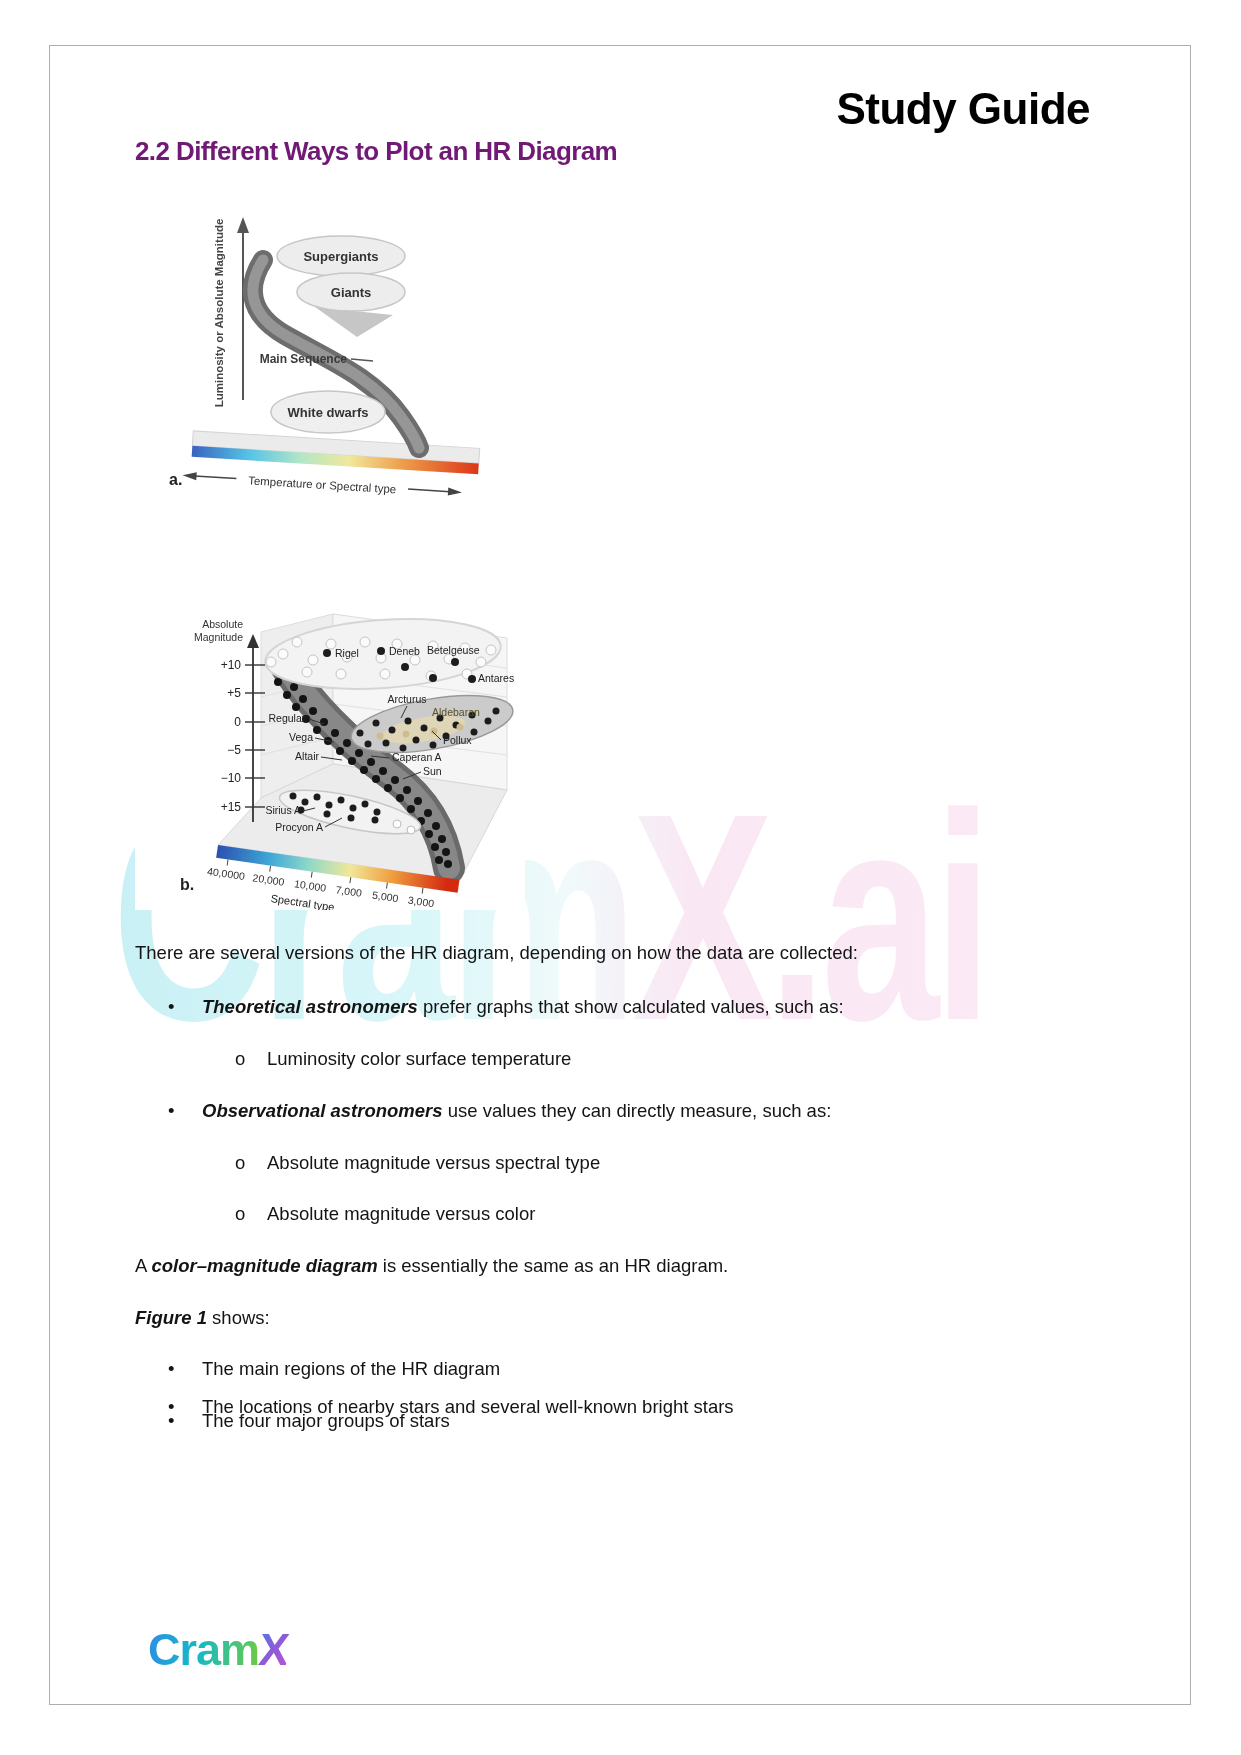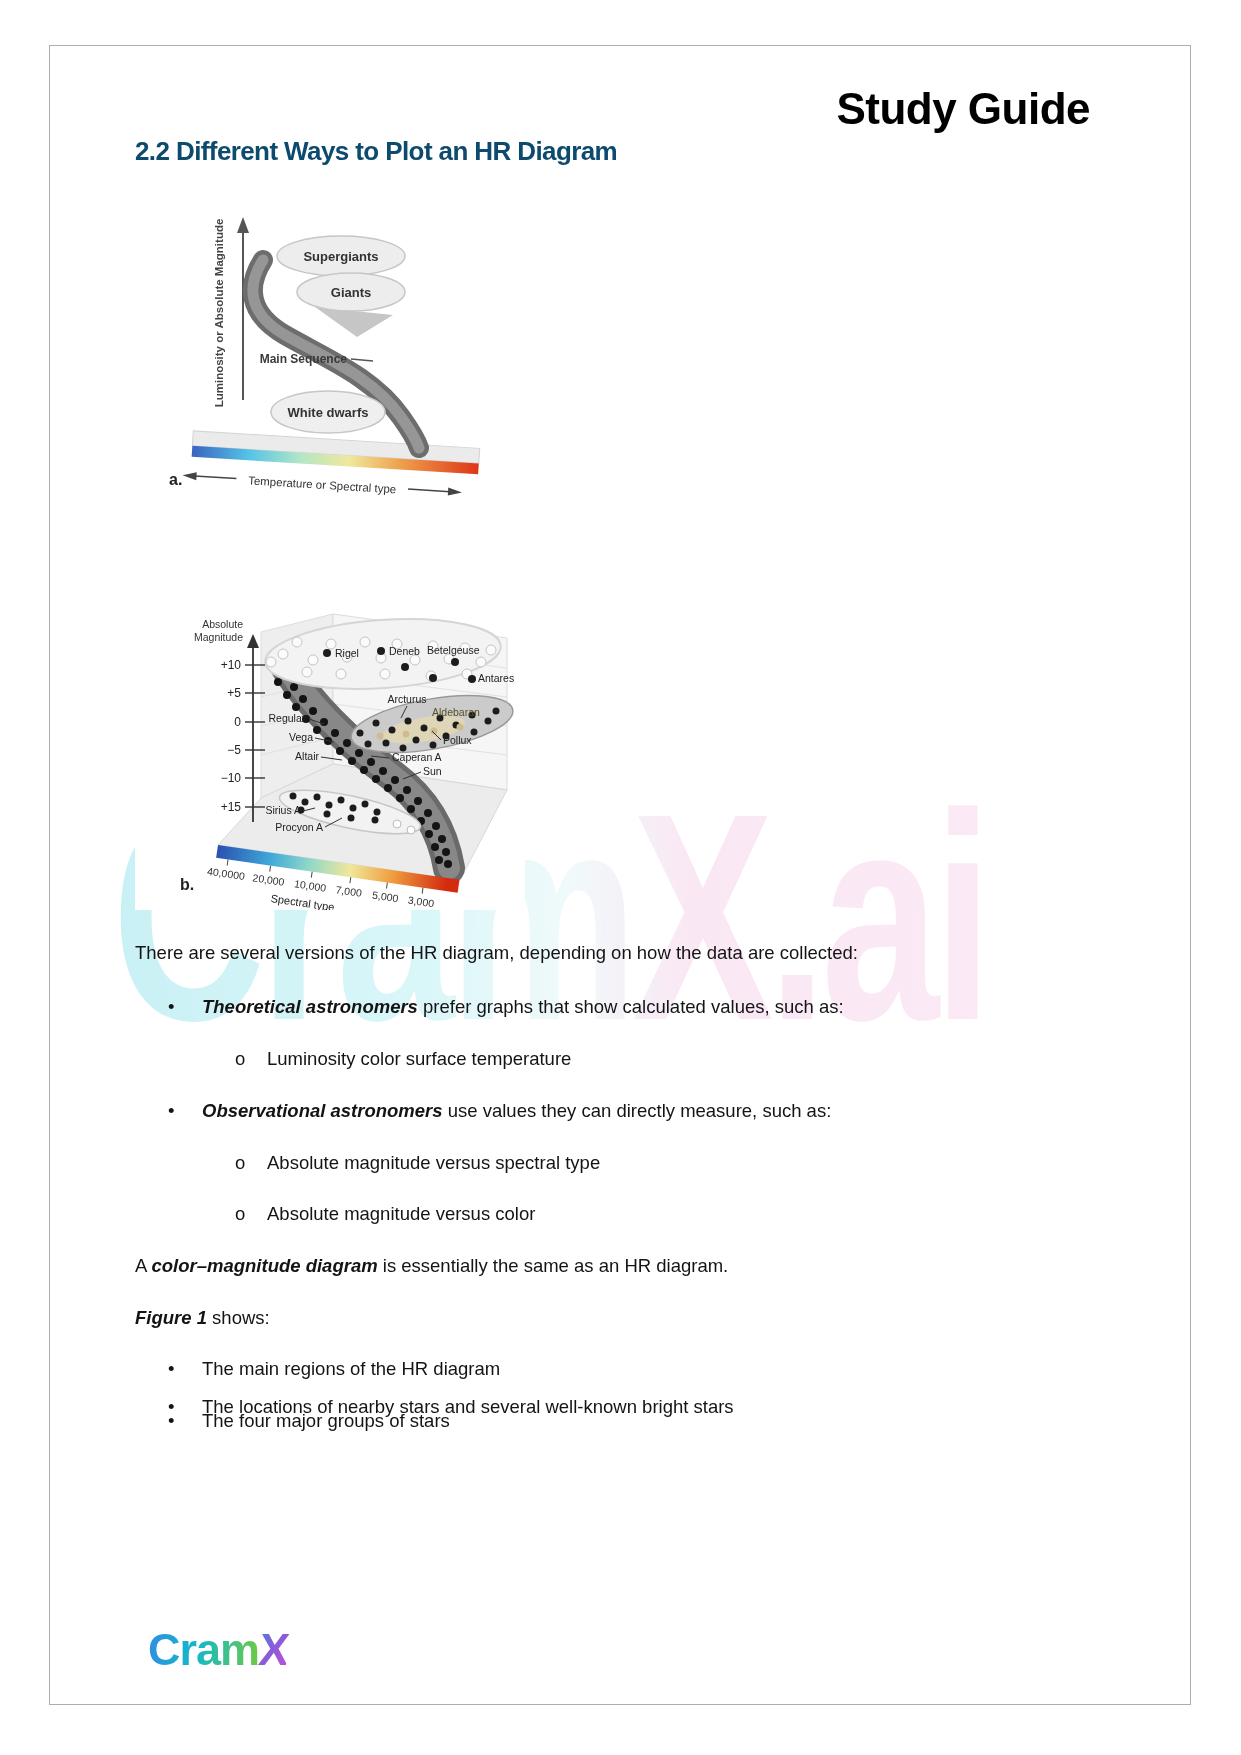--- a/index.html
+++ b/index.html
@@ -10,21 +10,21 @@
   .page-border{
     position:absolute;left:49px;top:45px;width:1140px;height:1658px;
     border:1px solid #aeaeae;z-index:4;pointer-events:none;
   }
   .hdr{
     position:absolute;top:84px;right:151px;font-size:44px;font-weight:bold;
     color:#000;z-index:3;letter-spacing:-0.5px;
   }
   .sec-title{
     position:absolute;left:135px;top:136px;font-size:26px;font-weight:bold;
-    color:#0c4a6e;z-index:3;letter-spacing:-0.6px;
+    color:#701a75;z-index:3;letter-spacing:-0.6px;
   }
   .fig{position:absolute;background:#fff;z-index:2;}
   #figA{left:135px;top:185px;width:390px;height:360px;}
   #figB{left:135px;top:550px;width:390px;height:360px;}
   .watermark{
     position:absolute;left:112px;top:770px;z-index:1;font-size:295px;font-weight:700;
     line-height:1;letter-spacing:-8px;white-space:nowrap;
     transform:scaleX(.72);transform-origin:left top;
     background:linear-gradient(92deg,#7fdde8 0%,#a8ecf2 36%,#ddf4f6 52%,#f4c8e6 66%,#f6cdea 100%);
     -webkit-background-clip:text;background-clip:text;color:transparent;opacity:.42;

